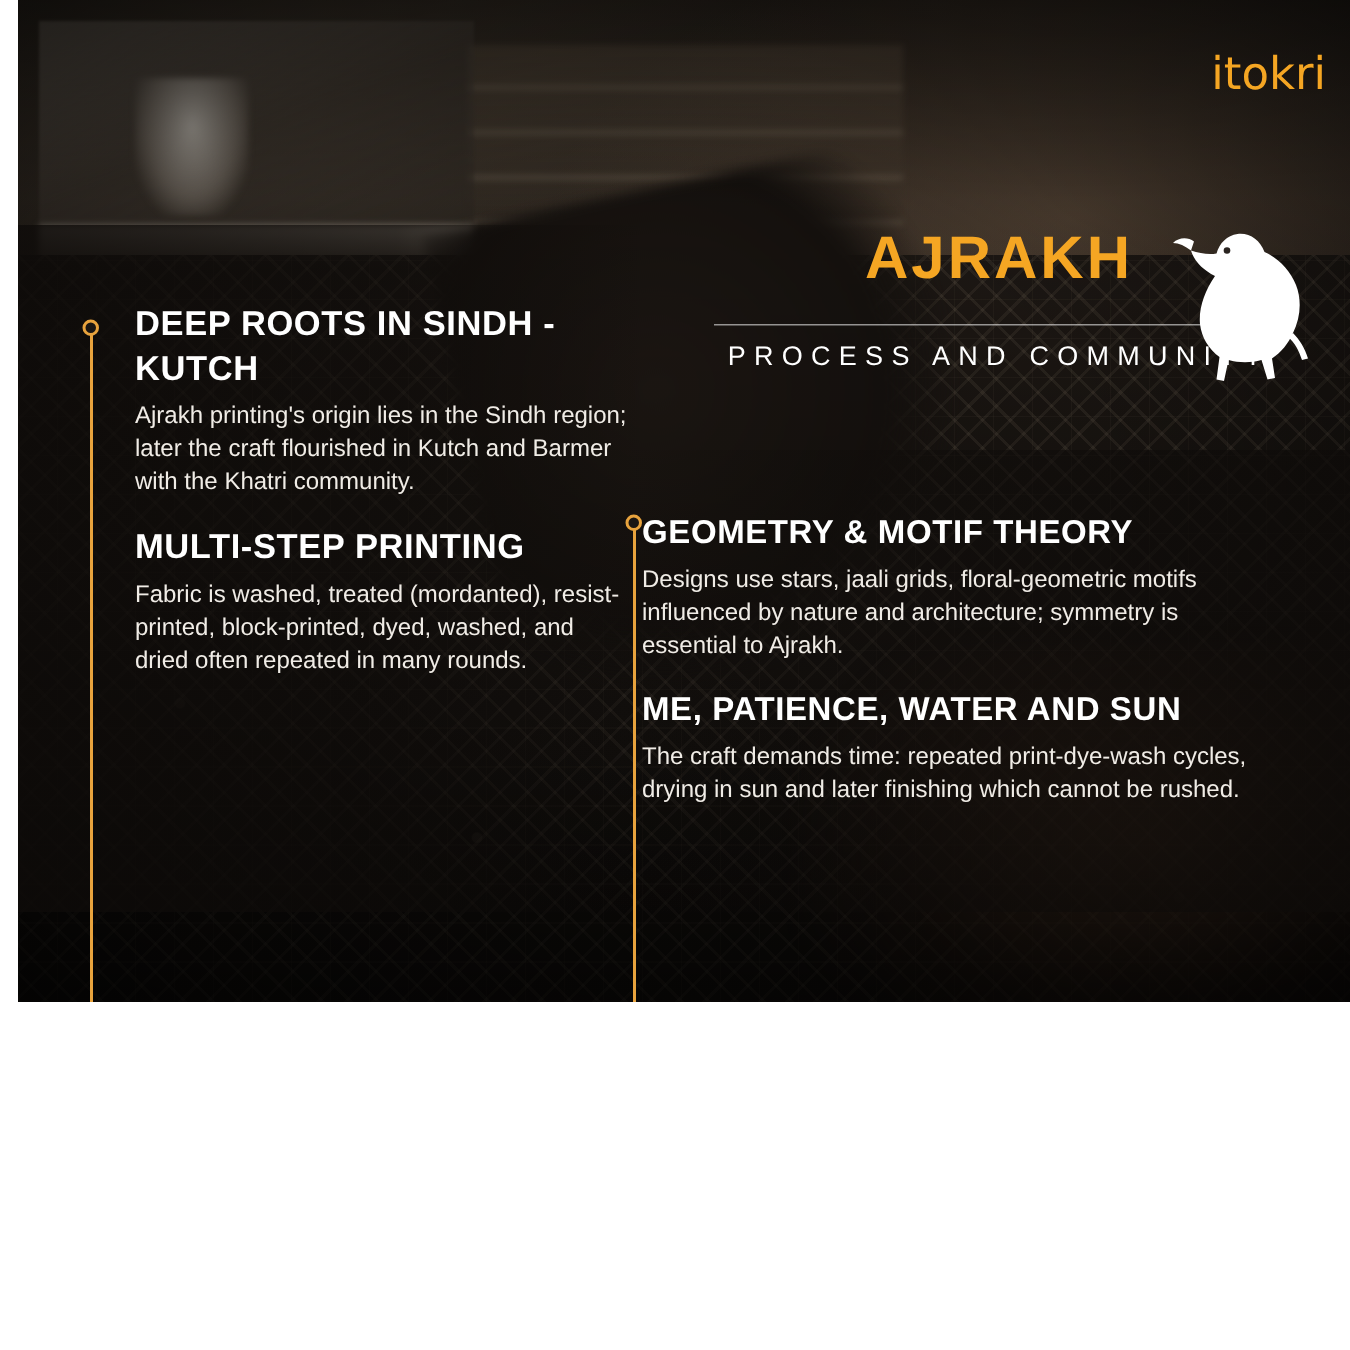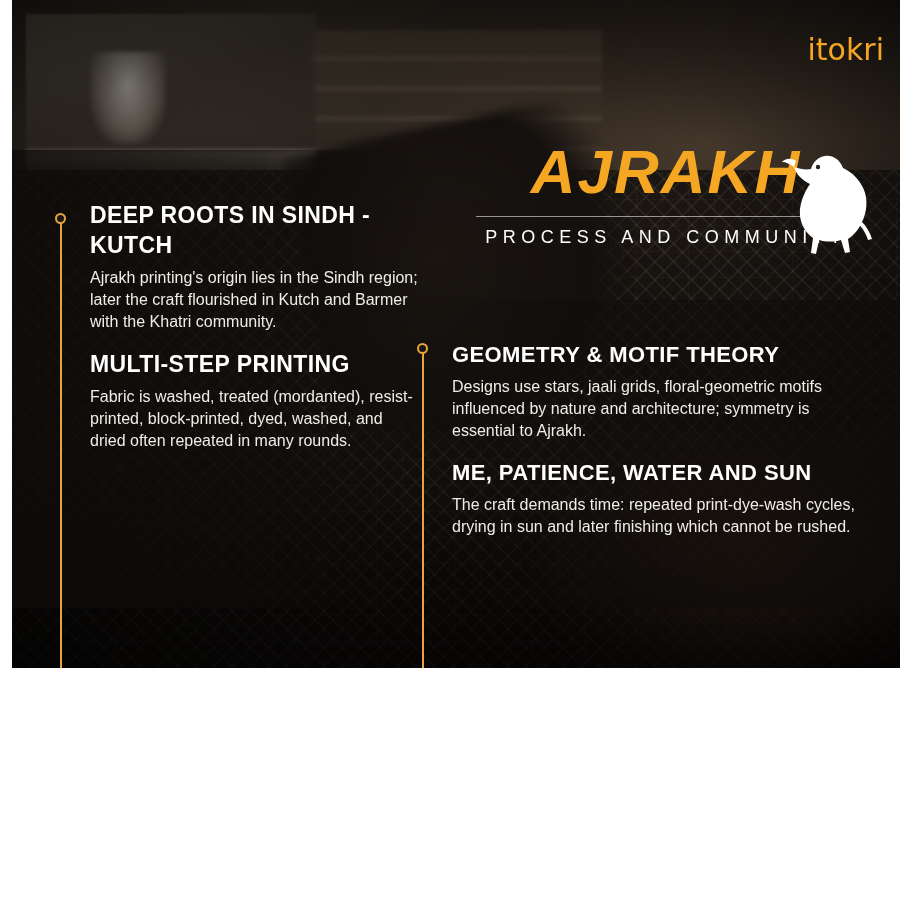--- a/index.html
+++ b/index.html
@@ -102,24 +102,23 @@
   .brand .dot-i { letter-spacing: 0; }
 
   
   .title-wrap {
     position: absolute; right: 36px; top: 142px; width: 420px;
     text-align: center;
   }
   .title-line {
     color: #F5A623;
     font-weight: bold;
-    font-size: 62px;
+    font-size: 40px;
     line-height: 60px;
     letter-spacing: 2px;
-    font-style: italic;
   }
   .title-rule {
     width: 380px; height: 1px; margin: 14px auto 10px;
     background: rgba(255,255,255,0.55);
   }
   .subtitle {
     color: #ffffff;
     font-size: 18px;
     font-weight: normal;
     letter-spacing: 5.5px;
@@ -130,21 +129,21 @@
     width: 96px; height: 130px;
     pointer-events: none;
   }
 
   
   .col {
     position: absolute;
     color: #ffffff;
   }
   .col-left { left: 78px; top: 200px; width: 330px; }
-  .col-right { left: 440px; top: 340px; width: 420px; }
+  .col-right { left: 416px; top: 340px; width: 420px; }
 
   .timeline {
     position: absolute;
     width: 2px;
     background: #E8A33D;
   }
   .timeline.left { left: 48px; top: 218px; height: 538px; }
   .timeline.right { left: 410px; top: 348px; height: 456px; }
   .node {
     position: absolute; width: 11px; height: 11px;

